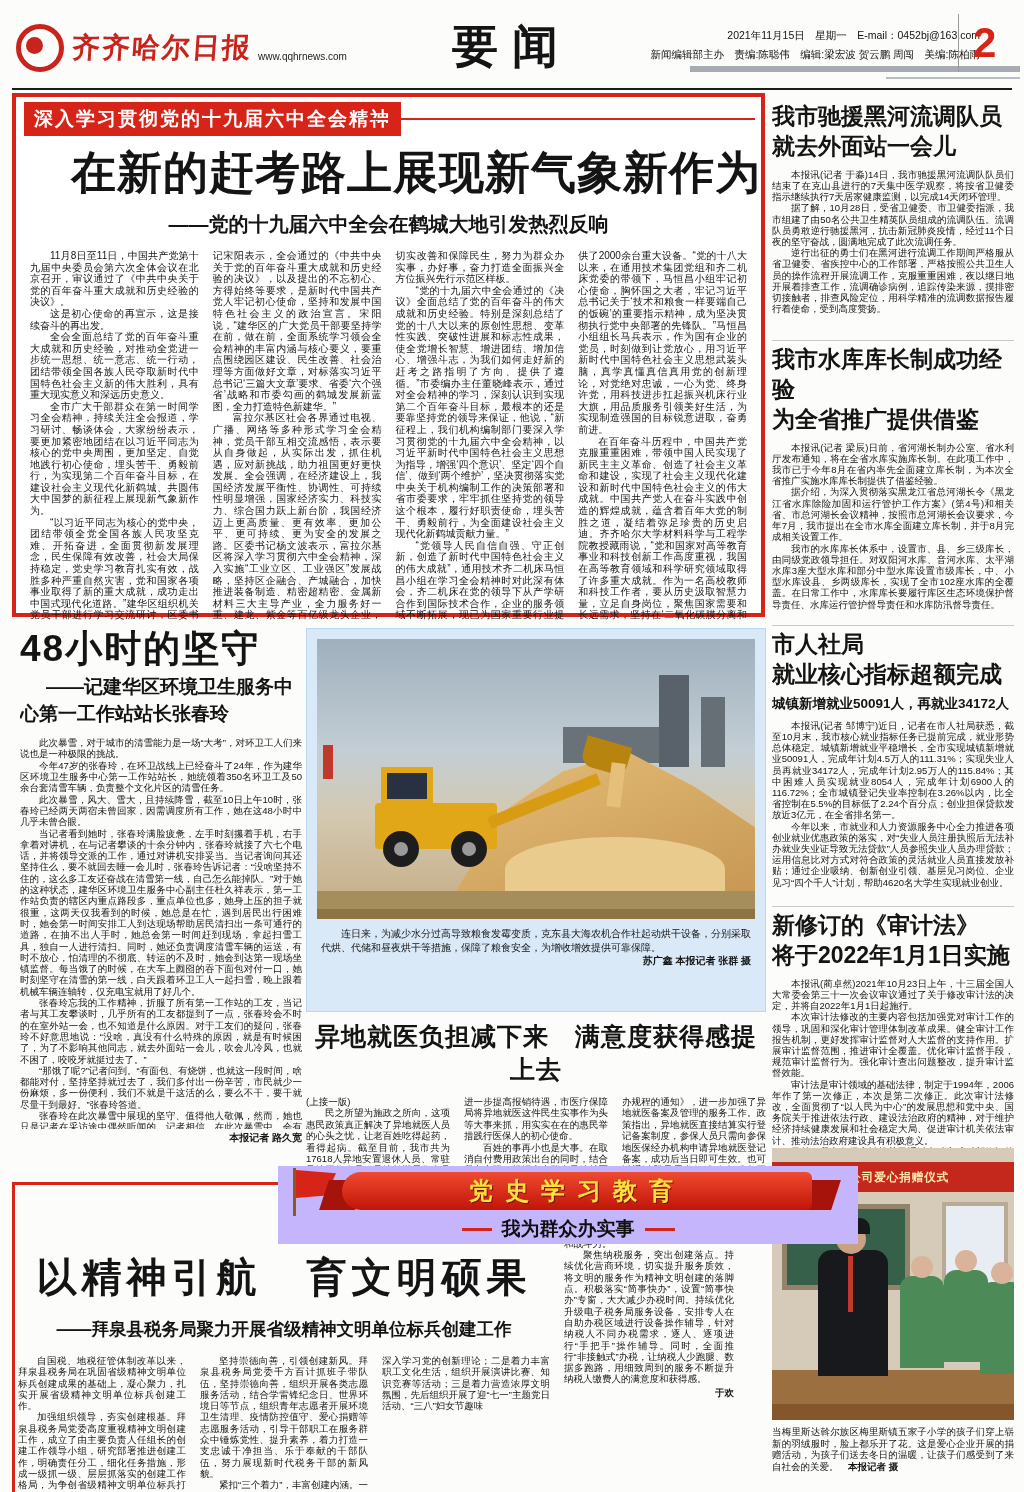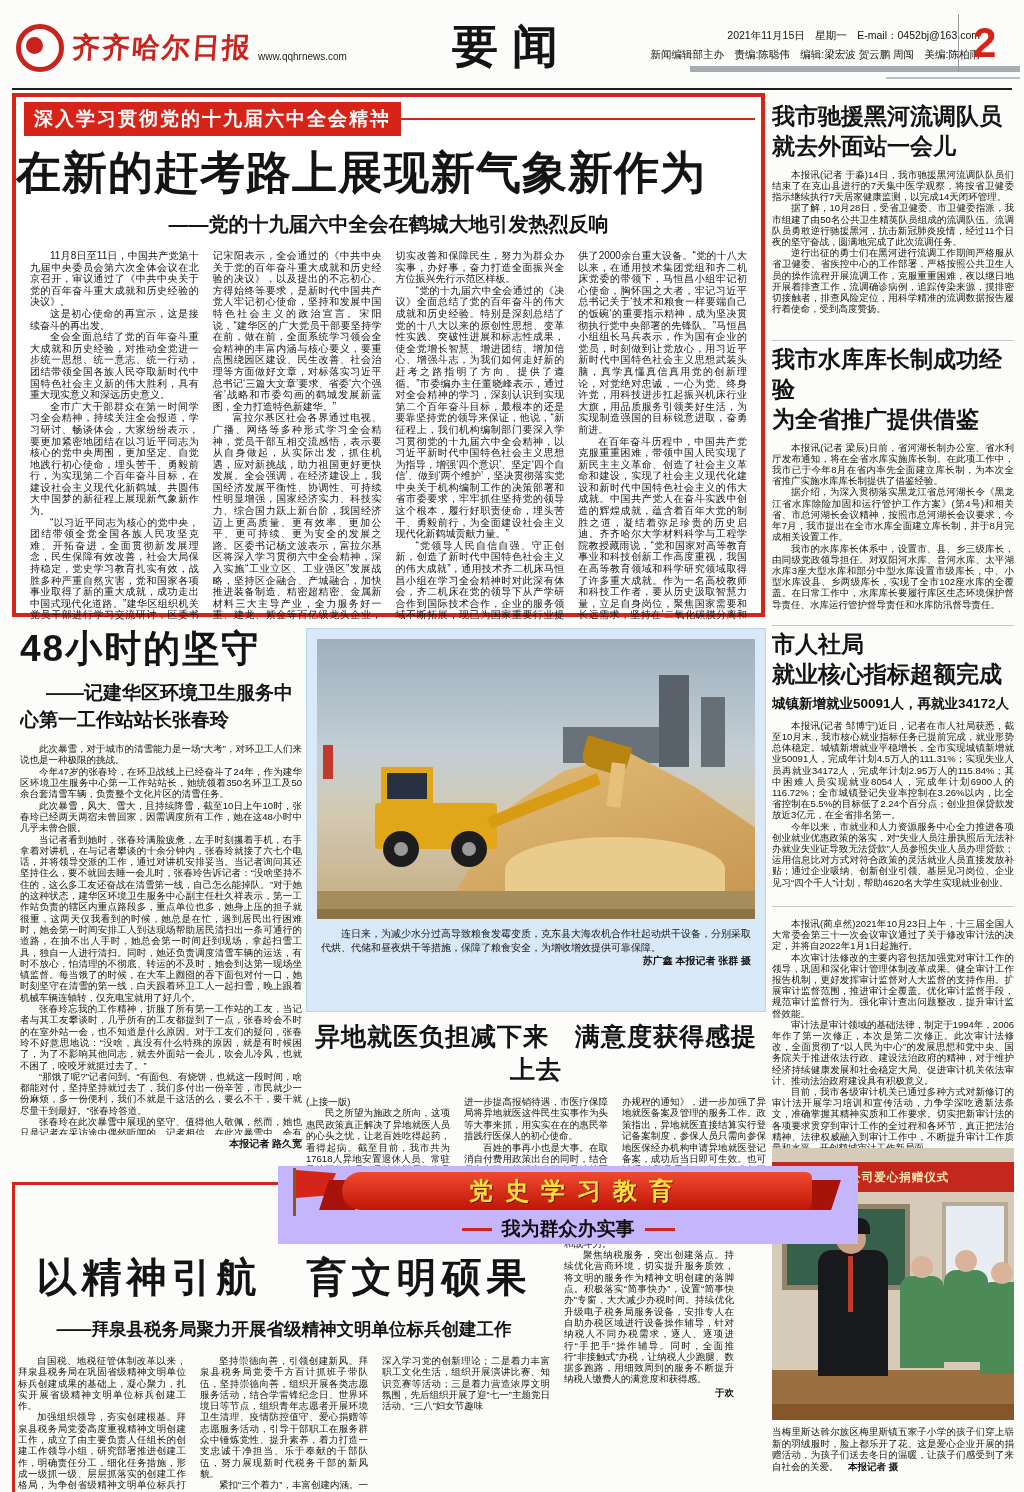--- a/index.html
+++ b/index.html
@@ -18,36 +18,36 @@
   .hdr-bar1{position:absolute;left:690px;top:66px;width:330px;height:6px;background:#a6acb2;}
   .hdr-bar2{position:absolute;left:886px;top:77px;width:134px;height:2px;background:#b9bec2;}
   .pagenum-wrap{position:absolute;left:958px;top:14px;height:58px;border-left:1px solid #999;padding-left:14px;}
   .pagenum{font-size:42px;font-weight:900;color:#d62419;line-height:58px;}
   .hdr-rule{position:absolute;left:12px;top:88px;width:1000px;height:2px;background:#1c1c1c;}
   
   .main-box{position:absolute;left:12px;top:93px;width:745px;height:516px;border:4px solid #d62419;background:#fff;}
   .kicker{position:absolute;left:8px;top:5px;background:#d62419;color:#fff;font-size:19px;font-weight:700;
           padding:4px 10px;letter-spacing:2px;}
   .kicker-line{position:absolute;left:348px;top:21px;right:6px;height:2px;background:#d62419;}
-  .main-headline{margin-top:46px;text-align:left;font-size:45px;font-weight:900;letter-spacing:1px;}
+  .main-headline{margin-top:46px;text-align:right;font-size:45px;font-weight:900;letter-spacing:1px;}
   .main-subhead{text-align:center;font-size:20px;font-weight:700;margin-top:8px;}
   .main-body{margin:12px 14px 0;height:372px;column-count:4;column-gap:14px;column-fill:auto;
              font-size:10px;line-height:11.6px;overflow:hidden;}
   
   .right-col{position:absolute;left:772px;top:94px;width:242px;margin-top:8px;}
   .rc-story{overflow:hidden;}
   .rc-title{font-size:23px;font-weight:900;line-height:1.3;}
   .rc-sub{font-size:13.5px;font-weight:700;margin:5px 0 2px;text-indent:0;}
   .rc-body{margin-top:7px;font-size:9.5px;line-height:11.2px;}
   .rc-sep{height:1px;background:#c9c9c9;margin:4px 0;}
   .s1{height:234px;} .s2{height:276px;} .s3{height:272px;} .s4{height:266px;}
   
   .feature{position:absolute;left:20px;top:624px;width:282px;height:546px;overflow:hidden;}
   .feat-title{font-size:37px;font-weight:900;letter-spacing:2px;}
-  .feat-sub{font-size:19px;font-weight:800;line-height:1.4;margin-top:6px;}
+  .feat-sub{font-size:19px;font-weight:800;line-height:1.4;}
   .feat-sub .l1{padding-left:26px;}
   .feat-body{margin-top:10px;height:392px;overflow:hidden;font-size:9.5px;line-height:11.3px;}
   .feat-byline{font-weight:bold;text-align:right;font-size:10px;margin-top:2px;}
   
   .photo-panel{position:absolute;left:306px;top:628px;width:460px;height:384px;background:#d9e9f7;border:1px solid #bcd6ec;box-sizing:border-box;}
   .photo-main{position:absolute;left:10px;top:10px;width:438px;height:280px;overflow:hidden;
               background:linear-gradient(180deg,#9fb0bd 0%,#c3ced5 40%,#d3c9b2 62%,#c5ab80 100%);}
   .silo1{position:absolute;right:66px;top:36px;width:30px;height:92px;background:#59626a;}
   .silo2{position:absolute;right:30px;top:58px;width:24px;height:70px;background:#666f76;}
   .shed{position:absolute;right:96px;top:88px;width:96px;height:36px;background:#6a7279;}
@@ -187,20 +187,24 @@
         <div>就业核心指标超额完成</div>
       </div>
       <p class="rc-sub">城镇新增就业50091人，再就业34172人</p>
       <div class="rc-body">
         <p>本报讯(记者 邹博宁)近日，记者在市人社局获悉，截至10月末，我市核心就业指标任务已提前完成，就业形势总体稳定。城镇新增就业平稳增长，全市实现城镇新增就业50091人，完成年计划4.5万人的111.31%；实现失业人员再就业34172人，完成年计划2.95万人的115.84%；其中困难人员实现就业8054人，完成年计划6900人的116.72%；全市城镇登记失业率控制在3.26%以内，比全省控制在5.5%的目标低了2.24个百分点；创业担保贷款发放近3亿元，在全省排名第一。</p>
         <p>今年以来，市就业和人力资源服务中心全力推进各项创业就业优惠政策的落实，对“失业人员注册执照后无法补办就业失业证导致无法贷款”人员参照失业人员办理贷款；运用信息比对方式对符合政策的灵活就业人员直接发放补贴；通过企业吸纳、创新创业引领、基层见习岗位、企业见习“四个千人”计划，帮助4620名大学生实现就业创业。</p>
       </div>
     </div>
     <div class="rc-sep"></div>
     <div class="rc-story s4">
+      <div class="rc-title">
+        <div>新修订的《审计法》</div>
+        <div>将于2022年1月1日实施</div>
+      </div>
       <div class="rc-body">
         <p>本报讯(蔺卓然)2021年10月23日上午，十三届全国人大常委会第三十一次会议审议通过了关于修改审计法的决定，并将自2022年1月1日起施行。</p>
         <p>本次审计法修改的主要内容包括加强党对审计工作的领导，巩固和深化审计管理体制改革成果。健全审计工作报告机制，更好发挥审计监督对人大监督的支持作用。扩展审计监督范围，推进审计全覆盖。优化审计监督手段，规范审计监督行为。强化审计查出问题整改，提升审计监督效能。</p>
         <p>审计法是审计领域的基础法律，制定于1994年，2006年作了第一次修正，本次是第二次修正。此次审计法修改，全面贯彻了“以人民为中心”的发展思想和党中央、国务院关于推进依法行政、建设法治政府的精神，对于维护经济持续健康发展和社会稳定大局、促进审计机关依法审计、推动法治政府建设具有积极意义。</p>
         <p>目前，我市各级审计机关已通过多种方式对新修订的审计法开展学习培训和宣传活动，力争学深吃透新法条文，准确掌握其精神实质和工作要求。切实把新审计法的各项要求贯穿到审计工作的全过程和各环节，真正把法治精神、法律权威融入到审计工作中，不断提升审计工作质量和水平，开创鹤城审计工作新局面。</p>
       </div>
     </div>
   </div>
 
   <div class="feature">

